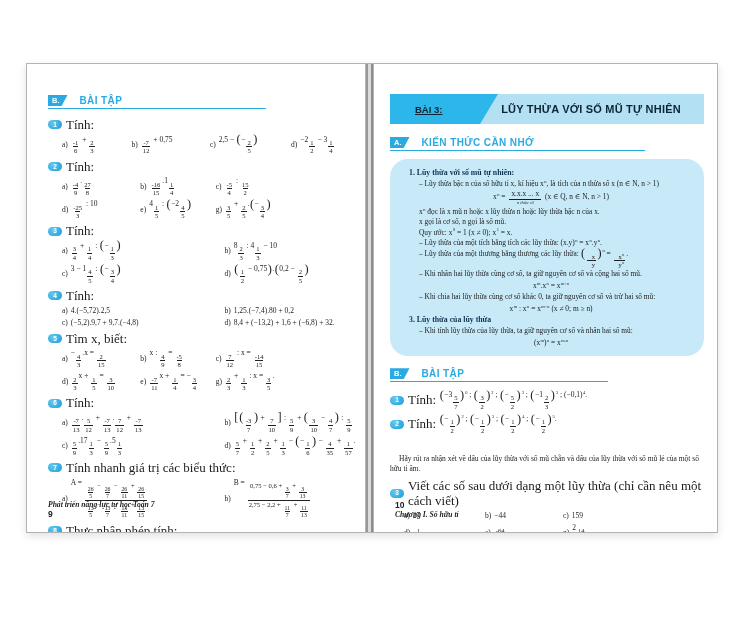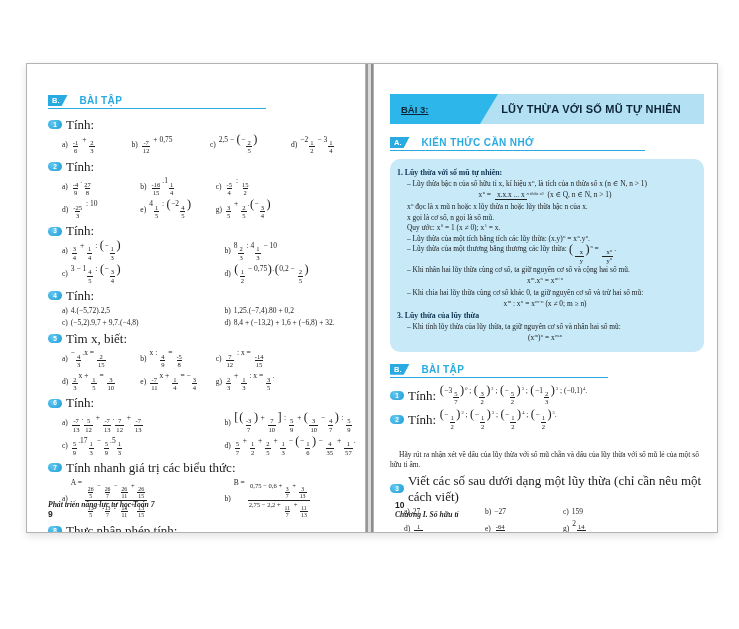--- a/index.html
+++ b/index.html
@@ -34,32 +34,32 @@
   .part { display:flex; align-items:center; white-space:nowrap; }
   .plabel { margin-right:3px; flex:0 0 auto; }
   .prob-note { margin-top:20px; text-indent:9px; line-height:1.3; }
 
   
   .frac { display:inline-flex; flex-direction:column; align-items:center; vertical-align:-0.5em; font-size:0.88em; line-height:1.12; margin:0 1px; text-align:center; }
   .frac > .num { display:block; padding:0 1px; }
   .frac > .den { display:block; border-top:0.8px solid #222; padding:0 1px; }
   .bigp { font-size:1.65em; font-weight:300; vertical-align:middle; line-height:0.6; margin:0 0.5px; }
   sup.exp { font-size:0.6em; line-height:0; vertical-align:0.7em; margin-left:0.5px; }
-  .ubrace { display:inline-flex; flex-direction:row; vertical-align:middle; line-height:1.1; margin:0 2px; }
+  .ubrace { display:inline-flex; flex-direction:column; align-items:center; vertical-align:middle; line-height:1.1; margin:0 2px; }
   .ubrace .umain { display:block; border-bottom:0.8px solid #1c1c1c; padding:0 2px; }
   .ubrace .ulabel { display:block; font-size:0.62em; font-style:italic; color:#333; }
 
   
   .banner { position:relative; height:30px; background:#b3e0f3; margin-bottom:12px; display:flex; align-items:center; }
-  .banner-left { position:absolute; left:0; top:0; height:100%; width:108px; background:#2db6e9; clip-path:polygon(0 0,100% 0,calc(100% - 18px) 100%,0 100%); display:flex; align-items:center; padding-left:11px; }
+  .banner-left { position:absolute; left:0; top:0; height:100%; width:108px; background:#2db6e9; clip-path:polygon(0 0,100% 0,calc(100% - 18px) 100%,0 100%); display:flex; align-items:center; padding-left:25px; }
   .banner-left .btext { font-family:"Liberation Sans","DejaVu Sans",sans-serif; font-weight:bold; font-size:9.5px; color:#0d2537; text-decoration:underline; }
   .banner-title { flex:1; text-align:center; padding-left:88px; font-family:Liberation Sans, sans-serif; font-weight:bold; font-size:11px; color:#0d2537; letter-spacing:0.2px; }
 
   
-  .kbox { background:#c7e9f8; border-radius:10px; padding:7px 9px 7px 5px; font-size:7.4px; color:#1c1c1c; line-height:1.28; margin-bottom:11px; }
+  .kbox { background:#c7e9f8; border-radius:18px; padding:7px 9px 7px 17px; font-size:7.4px; color:#1c1c1c; line-height:1.28; margin-bottom:11px; }
   .k-heading { font-weight:bold; color:#0d3350; font-size:7.8px; margin:2px 0 1px 2px; }
   .k-para, .k-para-math { margin:1px 0 1px 8px; text-indent:4px; }
   .k-formula { text-align:center; margin:2px 0; }
 
   
   .pfoot { position:absolute; bottom:13px; left:21px; right:14px; display:flex; justify-content:space-between; align-items:baseline; font-size:7.6px;flex-direction:column; }
   .pfoot .book, .pfoot .chapter { font-style:italic; font-weight:bold; color:#222; }
   .pfoot .pnum { font-weight:bold; font-family:"Liberation Sans","DejaVu Sans",sans-serif; font-size:8.5px; color:#222; }
 </style>
 </head>
@@ -636,21 +636,21 @@
               <span class="badge">3</span>
               <span class="intro">Viết các số sau dưới dạng một lũy thừa (chỉ cần nêu một cách viết)</span>
             </div>
             <div class="parts cols-3">
               <div class="part">
                 <span class="plabel">a)</span>
                 <span class="pmath">27</span>
               </div>
               <div class="part">
                 <span class="plabel">b)</span>
-                <span class="pmath">−27</span>
+                <span class="pmath">−44</span>
               </div>
               <div class="part">
                 <span class="plabel">c)</span>
                 <span class="pmath">159</span>
               </div>
               <div class="part">
                 <span class="plabel">d)</span>
                 <span class="pmath"><span class="frac">
                     <span class="num">1</span>
                     <span class="den">81</span>

